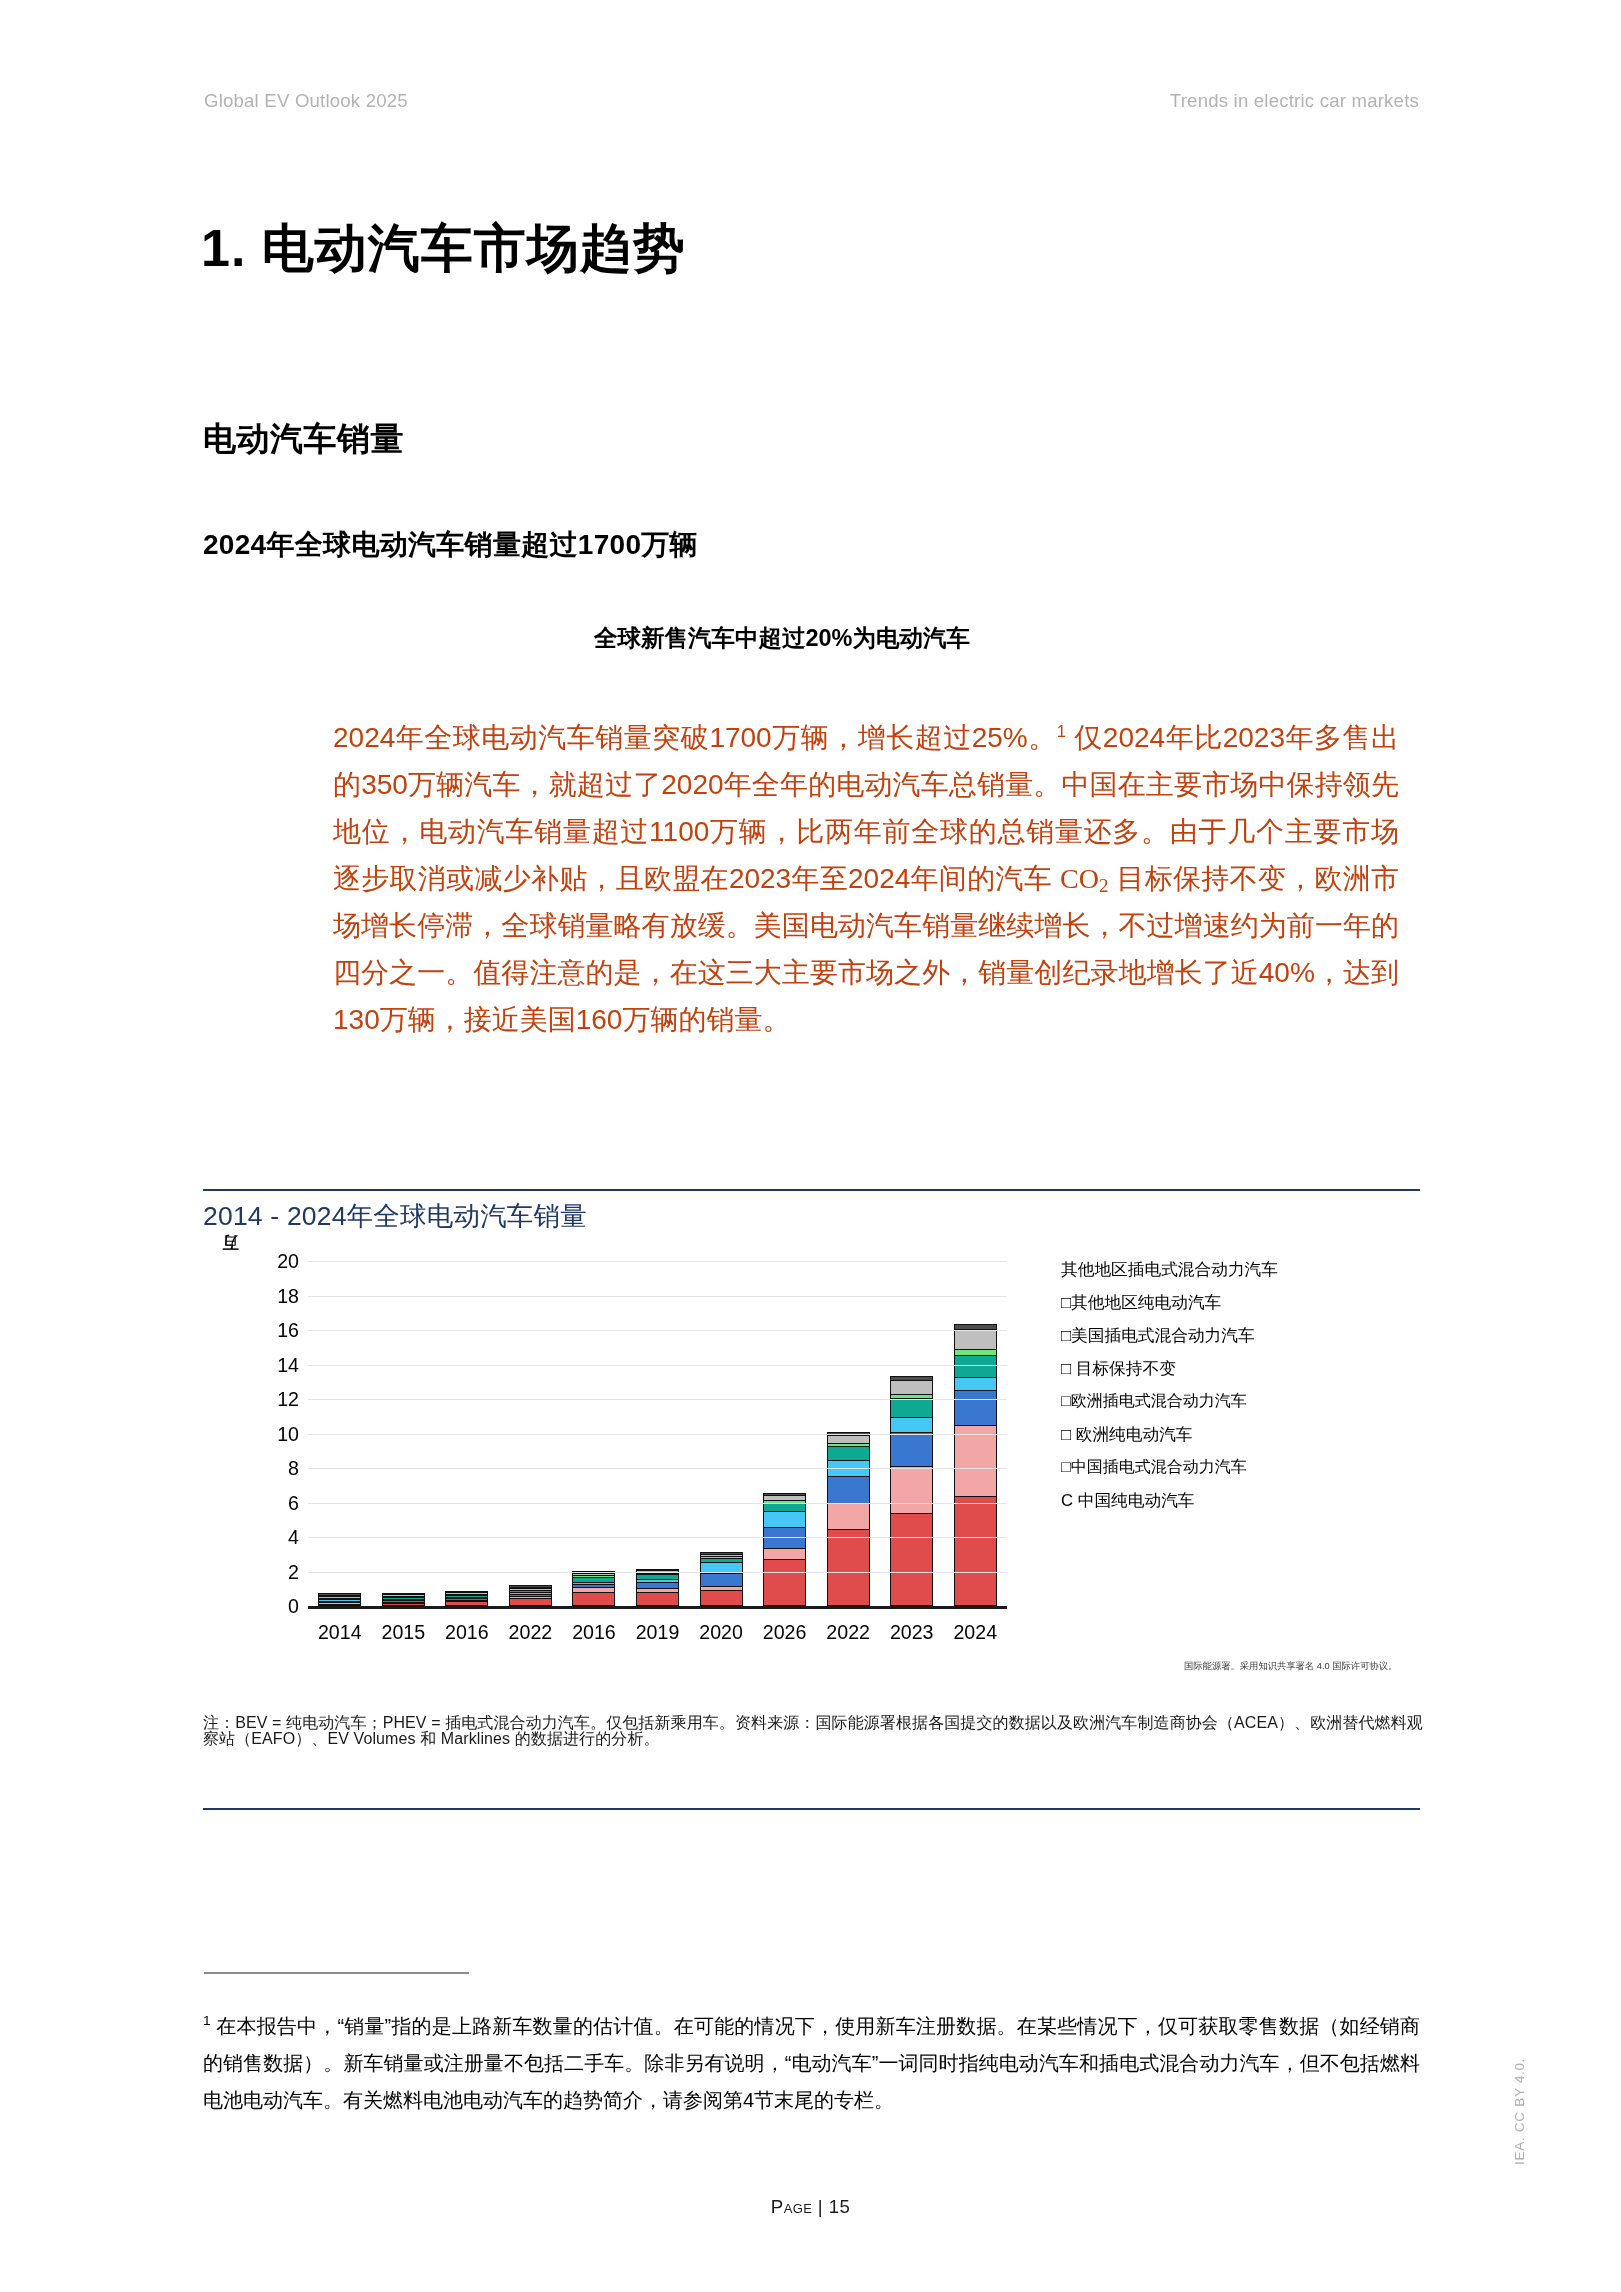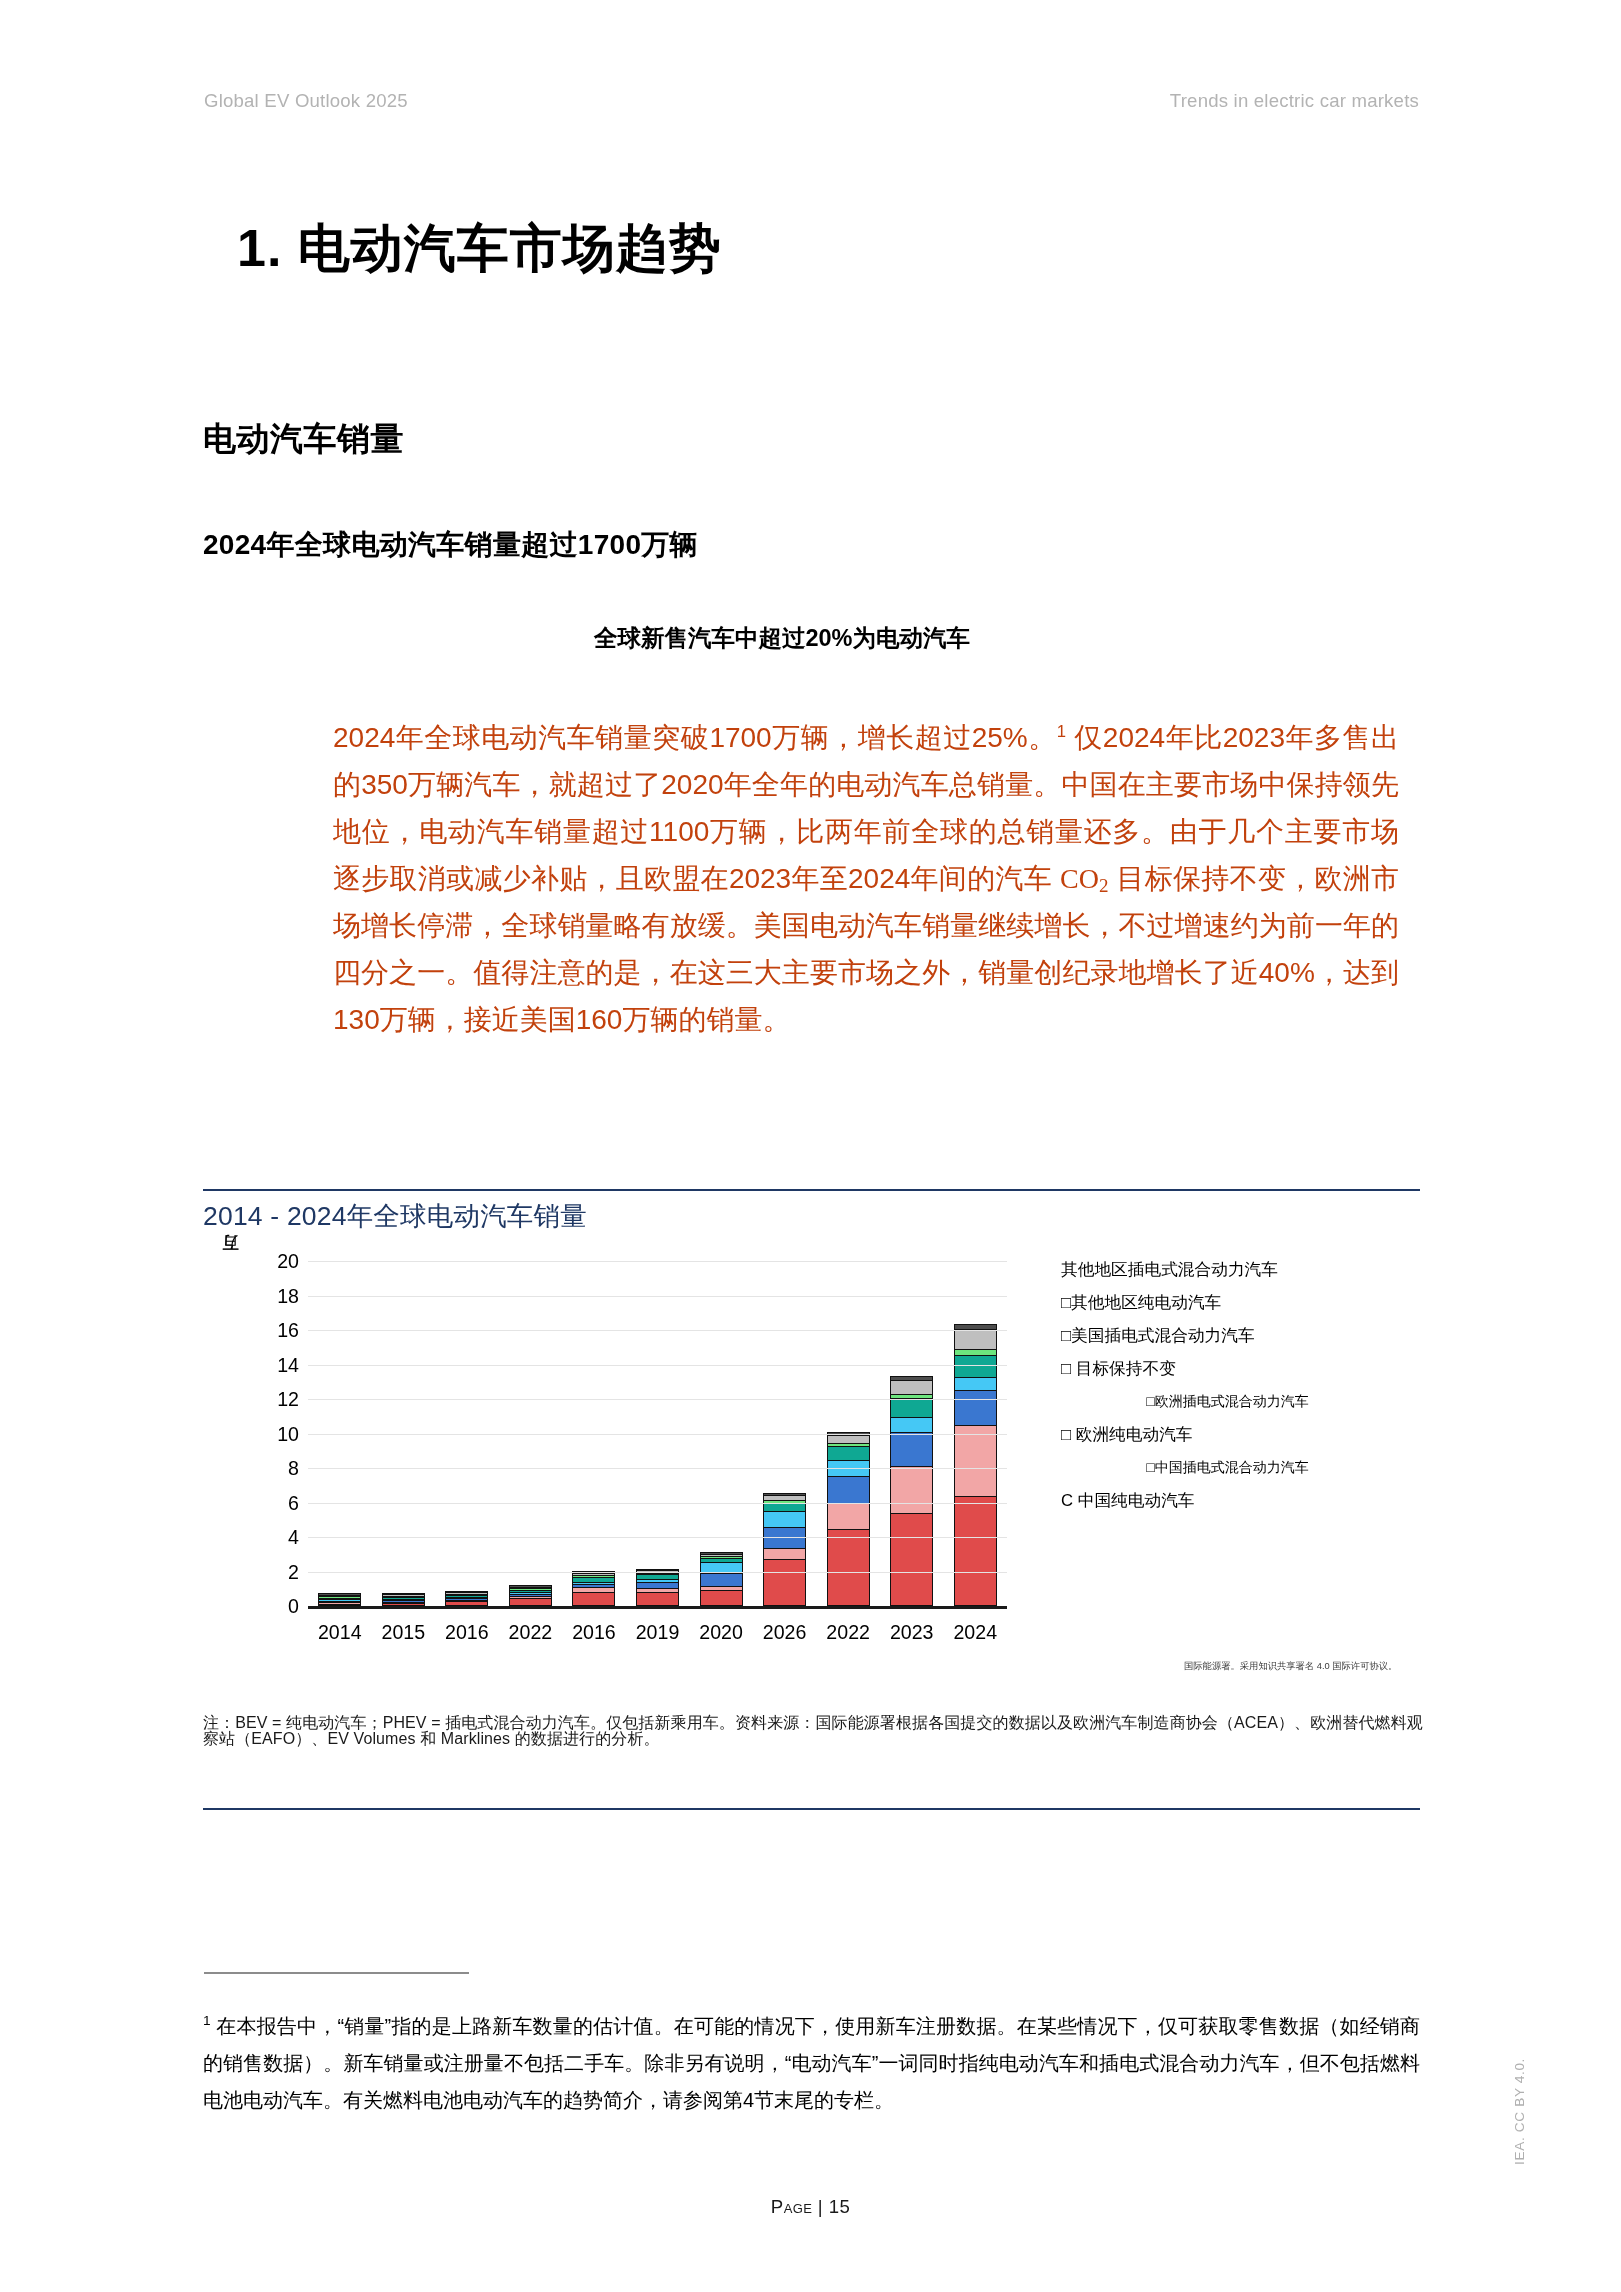--- a/index.html
+++ b/index.html
@@ -37,21 +37,20 @@
   
   .h1 {
     position: absolute;
     left: 201px;
     top: 214px;
     font-size: 52px;
     font-weight: bold;
     color: #000;
     letter-spacing: 1px;
     white-space: nowrap;
-    margin-left: 36px;
   }
   .h2 {
     position: absolute;
     left: 203px;
     top: 417px;
     font-size: 33px;
     font-weight: bold;
     color: #000;
     letter-spacing: 0.5px;
   }
@@ -225,21 +224,21 @@
     width: 333px;
   }
   .legend-item {
     display: flex;
     align-items: center;
     height: 33px;
     font-size: 16.7px;
     color: #000;
     white-space: nowrap;
   }
-  .legend-item.small { font-size: 14px; justify-content: center; }
+  .legend-item.small { font-size: 16px; }
   .legend-sw {
     width: 0px;
     height: 0px;
   }
 
   
   .iea-note {
     position: absolute;
     left: 1184px;
     top: 1660px;

